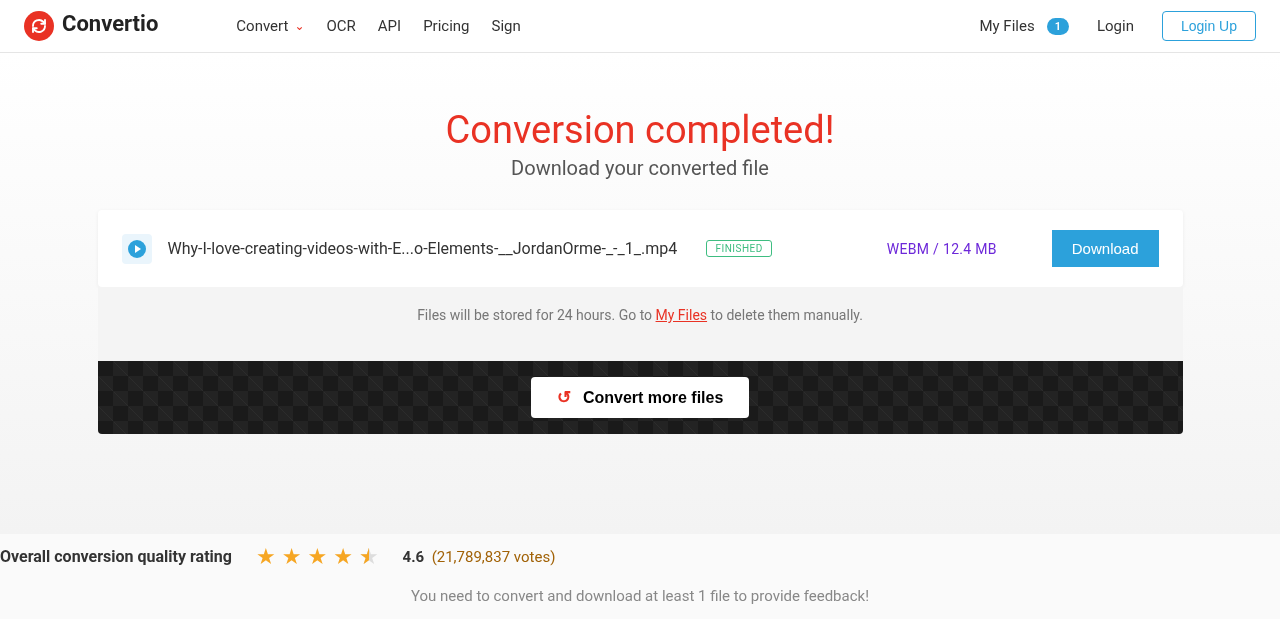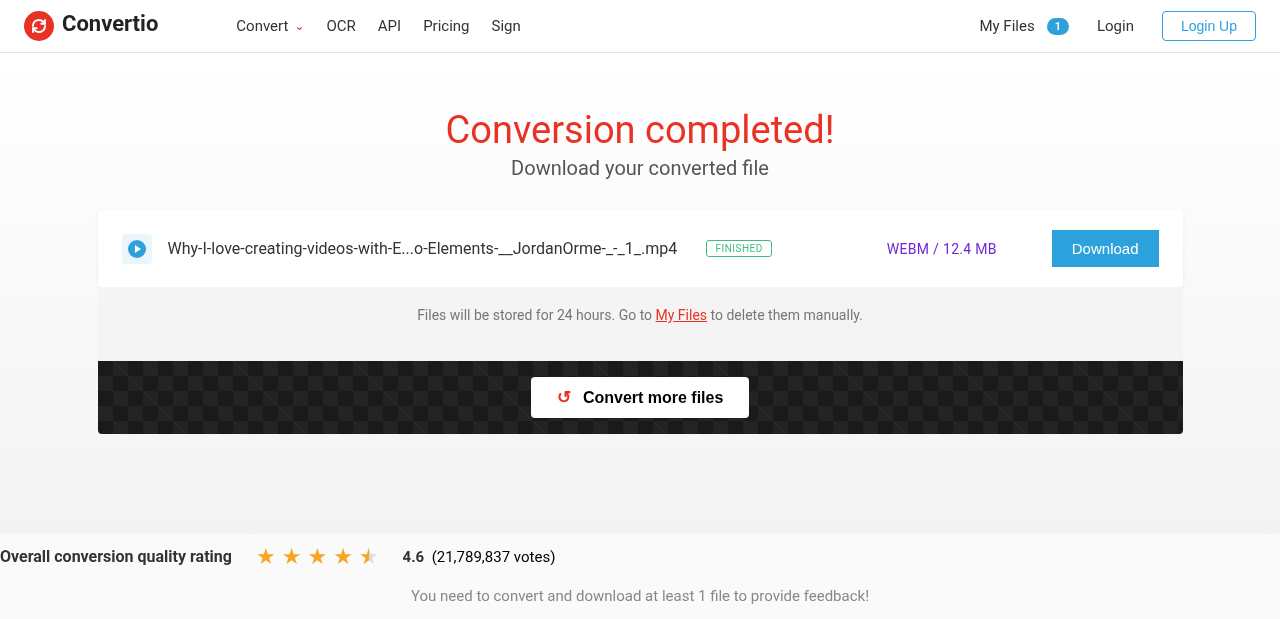--- a/index.html
+++ b/index.html
@@ -48,21 +48,21 @@
 .refresh-icon { color:#e93224; font-size: 17px; display:inline-block; transform:scaleX(-1); }
 
 .rating-section { text-align:center; padding: 10px 0 40px; background:#fafafa; }
 .rating-row { display:flex; align-items:center; gap:24px; font-size:15px; }
 .rating-label { font-weight:700; color:#333; font-size:16px;}
 .stars { display:flex; gap:6px; }
 .star { color:#f6a623; font-size:22px; }
 .star.half { position:relative; color:#ddd; }
 .star.half::before { content:"★"; position:absolute; left:0; top:0; width:50%; overflow:hidden; color:#f6a623; }
 .rating-value { font-weight:700; }
-.rating-count { color:#000000; }
+.rating-count { color:#a16207; }
 .feedback-note { margin-top:18px; color:#888; font-size:15px; }
 </style>
 </head>
 <body>
 
 <div class="header">
   <a class="logo">
     <span class="logo-icon">
       <svg width="18" height="18" viewBox="0 0 24 24" fill="none">
           <path d="M4 12a8 8 0 0 1 13.65-5.65L20 9" stroke="#fff" stroke-width="2.5" stroke-linecap="round"></path>

